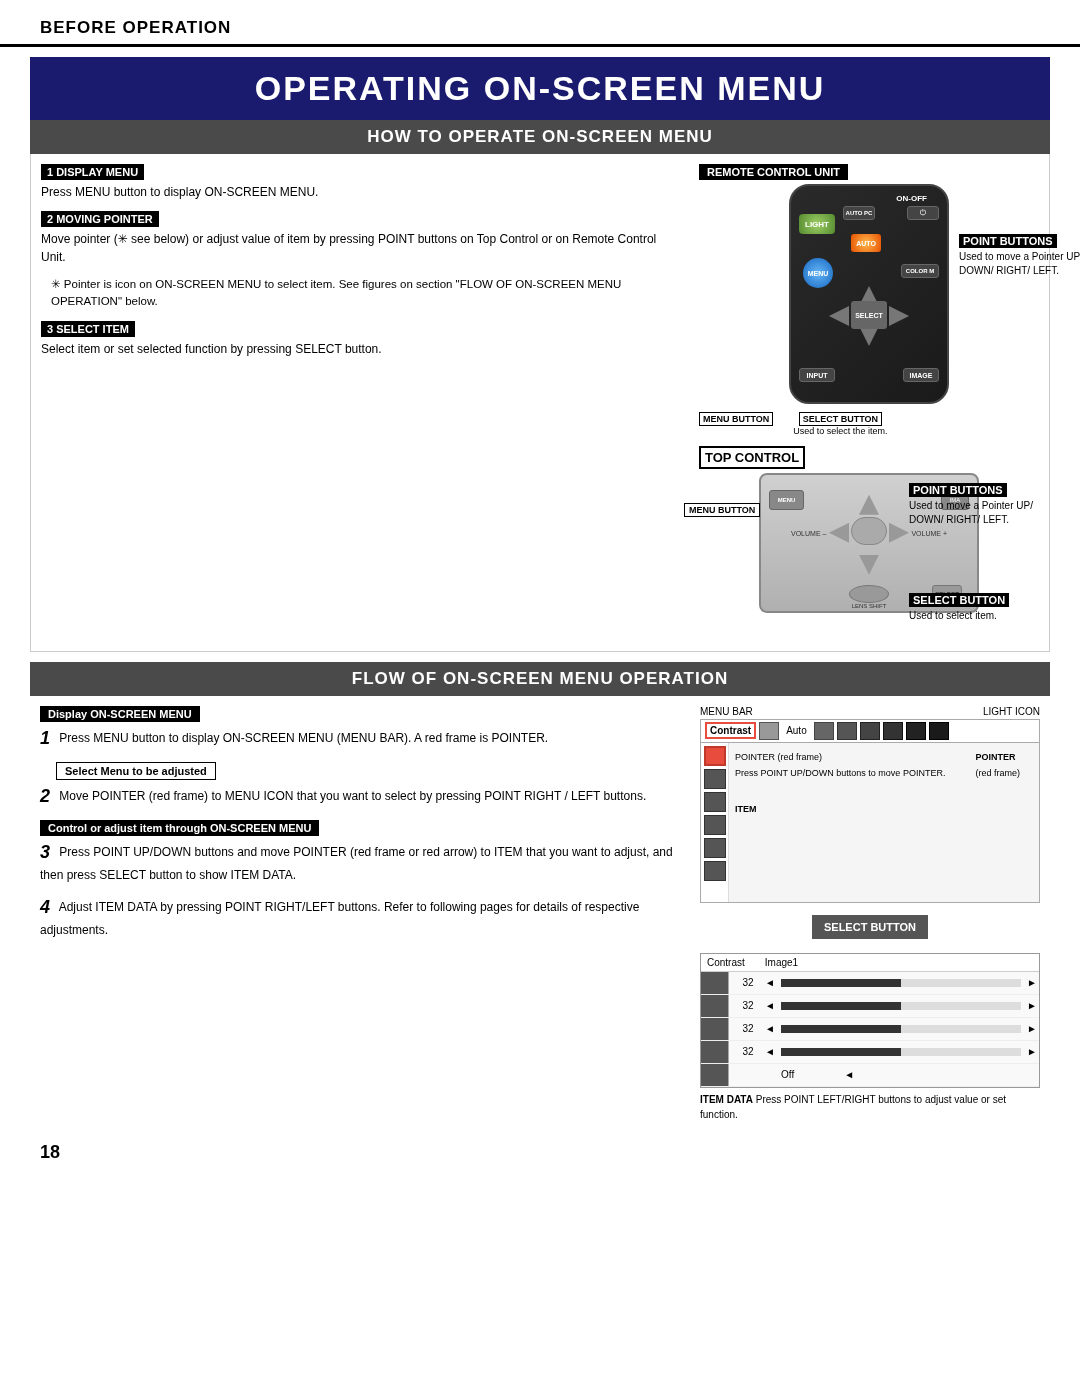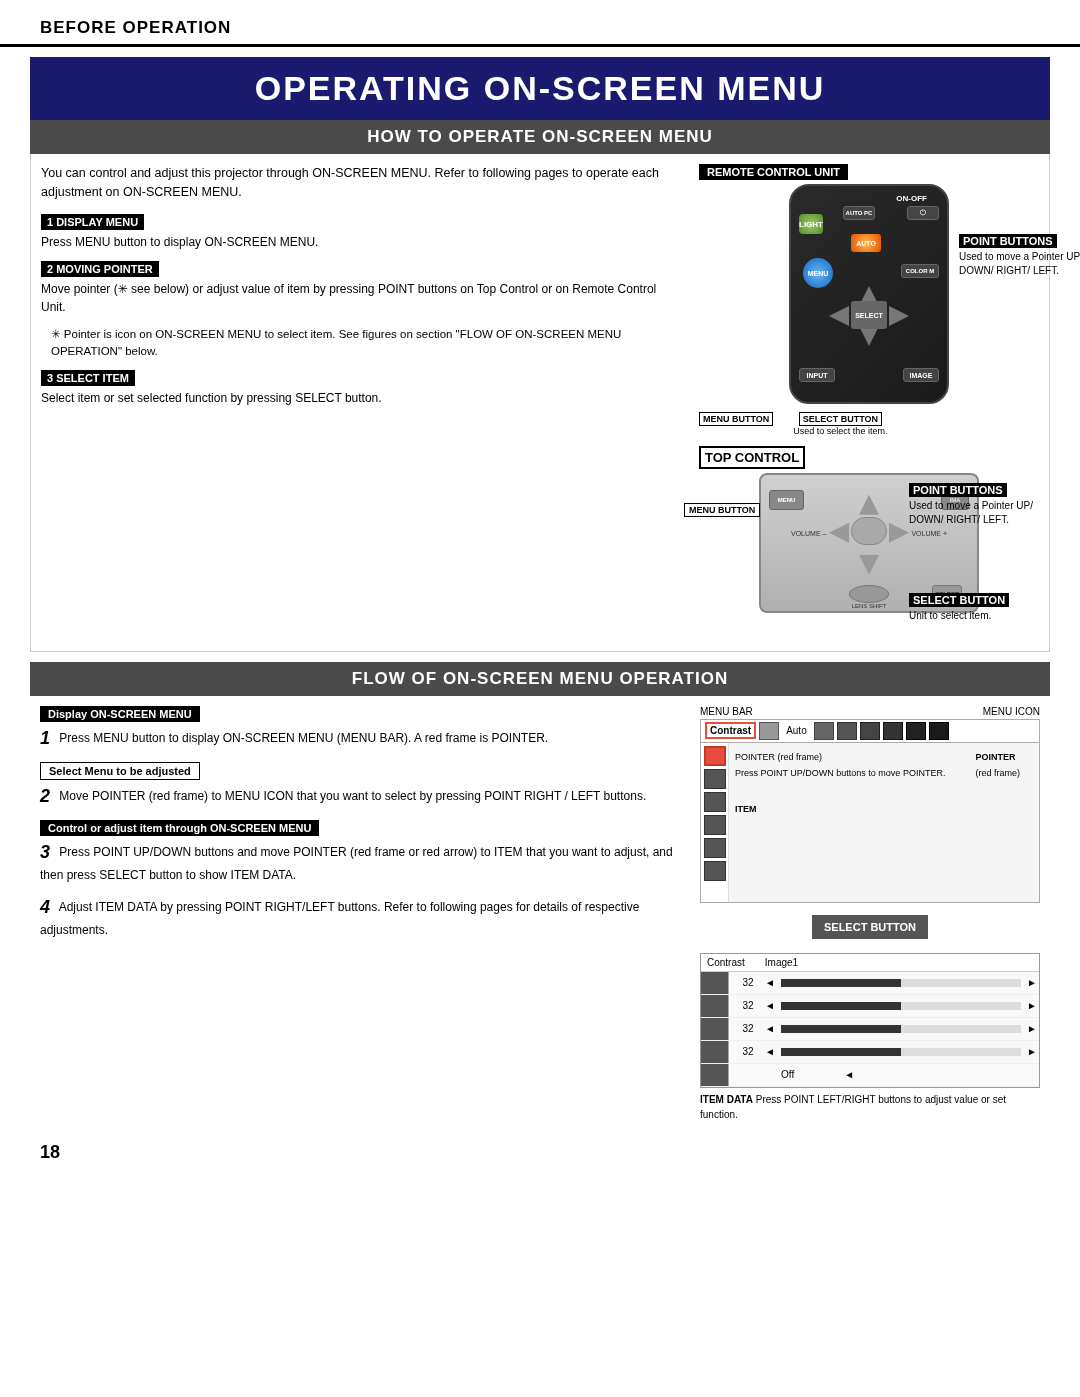--- a/index.html
+++ b/index.html
@@ -336,21 +336,20 @@
 </div>
 
 <div class="section-header">
   <h2>HOW TO OPERATE ON-SCREEN MENU</h2>
 </div>
 
 <div class="how-to-section">
   <div class="how-to-layout">
 
     <div class="how-to-left">
-      <p class="intro-text">You can control and adjust this projector through ON-SCREEN MENU.  Refer to following pages to operate each adjustment on ON-SCREEN MENU.</p>
 
       <div>
         <span class="step-label">1  DISPLAY MENU</span>
         <p class="step-text">Press MENU button to display ON-SCREEN MENU.</p>
       </div>
 
       <div>
         <span class="step-label">2  MOVING POINTER</span>
         <p class="step-text">Move pointer (✳ see below) or adjust value of item by pressing POINT buttons on Top Control or on Remote Control Unit.</p>
         <p class="step-note">✳ Pointer is icon on ON-SCREEN MENU to select item.  See figures on section "FLOW OF ON-SCREEN MENU OPERATION" below.</p>
@@ -365,21 +364,21 @@
     <div class="how-to-right right-col-wrapper">
 
       <div>
         <span class="remote-label">REMOTE CONTROL UNIT</span>
         <div style="position:relative; display:flex; justify-content:center; margin-bottom:8px;">
 
           <div class="remote-wrap">
             <div class="remote-body">
               <span class="on-off-label">ON-OFF</span>
 
-              <div style="position:absolute;top:28px;left:8px;width:24px;height:20px;background:radial-gradient(circle,#9ccc65,#558b2f);border-radius:4px;display:flex;align-items:center;justify-content:center;">
+              <div style="position:absolute;top:28px;left:8px;width:36px;height:20px;background:radial-gradient(circle,#9ccc65,#558b2f);border-radius:4px;display:flex;align-items:center;justify-content:center;">
                 <span style="font-size:8px;color:#fff;font-weight:bold;">LIGHT</span>
               </div>
 
               <div style="position:absolute;top:20px;left:52px;width:32px;height:14px;background:#444;border-radius:3px;border:1px solid #666;display:flex;align-items:center;justify-content:center;">
                 <span style="font-size:6px;color:#fff;font-weight:bold;">AUTO PC</span>
               </div>
 
               <div style="position:absolute;top:20px;right:8px;width:32px;height:14px;background:#444;border-radius:3px;border:1px solid #666;display:flex;align-items:center;justify-content:center;">
                 <span style="font-size:8px;color:#fff;">⏻</span>
               </div>
@@ -478,21 +477,21 @@
             </div>
           </div>
 
           <div style="position:absolute;right:0;top:10px;width:130px;font-size:10px;">
             <span class="annotation-label">POINT BUTTONS</span>
             <p class="annotation-text">Used to move a Pointer UP/ DOWN/ RIGHT/ LEFT.</p>
           </div>
 
           <div style="position:absolute;right:0;bottom:10px;width:130px;font-size:10px;">
             <span class="annotation-label">SELECT BUTTON</span>
-            <p class="annotation-text">Unit to select item.</p>
+            <p class="annotation-text">Used to select item.</p>
           </div>
         </div>
       </div>
     </div>
   </div>
 </div>
 
 <div class="flow-section-header">
   <h2>FLOW OF ON-SCREEN MENU OPERATION</h2>
 </div>
@@ -503,21 +502,21 @@
 
     <div style="margin-bottom:10px;">
       <span class="flow-step-label">Display ON-SCREEN MENU</span>
       <div class="flow-step-text">
         <span class="flow-step-num">1</span>
         <span>Press MENU button to display ON-SCREEN MENU (MENU BAR).  A red frame is POINTER.</span>
       </div>
     </div>
 
     <div style="margin-bottom:10px;">
-      <span class="flow-step-label" style="background:#fff;color:#000;border:1px solid #000;">Select Menu to be adjusted</span>
+      <span class="flow-step-label" style="background:#fff;color:#000;border:1px solid #000;margin-left:16px;">Select Menu to be adjusted</span>
       <div class="flow-step-text">
         <span class="flow-step-num">2</span>
         <span>Move POINTER (red frame) to MENU ICON that you want to select by pressing POINT RIGHT / LEFT buttons.</span>
       </div>
     </div>
 
     <div style="margin-bottom:10px;">
       <span class="flow-step-label">Control or adjust item through ON-SCREEN MENU</span>
       <div class="flow-step-text">
         <span class="flow-step-num">3</span>
@@ -532,21 +531,21 @@
       </div>
     </div>
   </div>
 
   <div class="flow-right">
 
     <div style="position:relative;margin-bottom:6px;">
 
       <div style="display:flex;justify-content:space-between;margin-bottom:2px;font-size:10px;">
         <span>MENU BAR</span>
-        <span>MENU ICON</span>
+        <span>LIGHT ICON</span>
       </div>
 
       <div style="background:#fff;border:1px solid #aaa;display:flex;align-items:center;padding:2px 4px;gap:3px;">
 
         <div style="border:2px solid #e74c3c;padding:1px 3px;font-size:10px;font-weight:bold;">
           <span>Contrast</span>
         </div>
 
         <div style="width:20px;height:18px;background:#999;border:1px solid #555;"></div>
 

